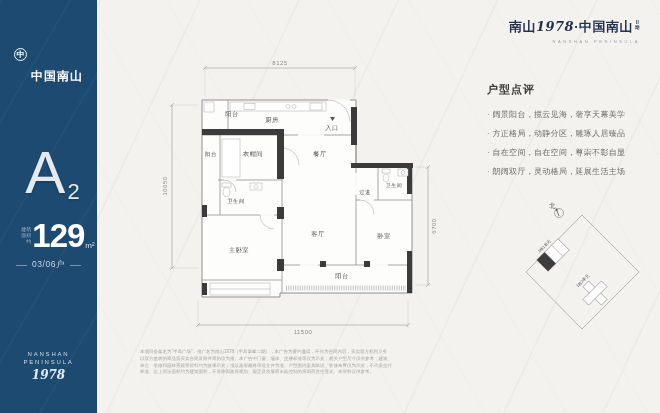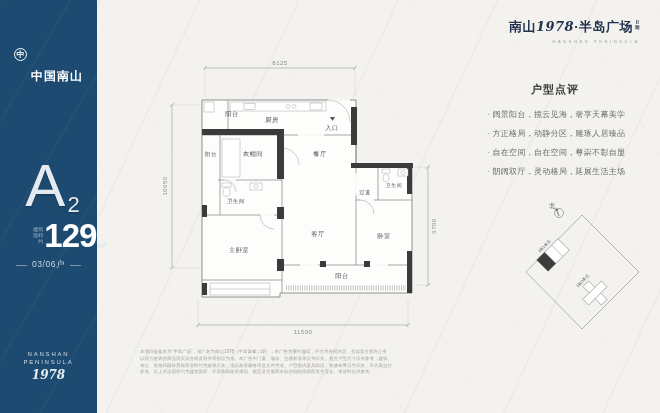--- a/index.html
+++ b/index.html
@@ -17,42 +17,42 @@
   .sidebar{
     position:absolute; left:0; top:0; width:97px; height:413px;
     background:
       repeating-linear-gradient(120deg, rgba(255,255,255,.03) 0 2px, transparent 2px 60px),
       #1c4a70;
     color:#fff;
   }
   .logo-row{ position:absolute; top:24px; left:0; width:97px; display:flex; align-items:center; justify-content:center; gap:4px; }
   .logo-circle{ width:13px; height:13px; border:1.2px solid #fff; border-radius:50%; font-size:8px; line-height:11px; text-align:center; color:#fff; font-weight:bold; }
   .logo-text{ font-size:12px; font-weight:bold; letter-spacing:1px;margin-top:44px; }
-  .unit-block{ position:absolute; top:156px; left:0; width:105px; text-align:center; color:#e4eaef; text-shadow:0 1px 2px rgba(0,0,0,.25); }
+  .unit-block{ position:absolute; top:143px; left:0; width:105px; text-align:center; color:#e4eaef; text-shadow:0 1px 2px rgba(0,0,0,.25); }
   .unit-letter{ font-size:60px; font-weight:300; line-height:60px; letter-spacing:1px; }
   .unit-number{ font-size:22px; font-weight:400; vertical-align:-6px; margin-left:1px; }
-  .area-row{ position:absolute; top:221px; left:16px; width:105px; display:flex; align-items:flex-end; justify-content:center; color:#fff; }
+  .area-row{ position:absolute; top:221px; left:4px; width:105px; display:flex; align-items:flex-end; justify-content:center; color:#fff; }
   .area-prefix{ width:13px; font-size:5px; line-height:6px; color:#a9bac9; margin-bottom:7px; margin-right:1px; text-align:right; }
   .area-num{ font-size:33px; font-weight:bold; line-height:30px; letter-spacing:-1px; }
   .area-unit{ font-size:8px; color:#d7e0e8; margin-bottom:1px; margin-left:1px; }
   .household-row{ position:absolute; top:259px; left:0; width:97px; display:flex; align-items:center; justify-content:center; gap:5px; color:#c9d6e0; font-size:8.5px; letter-spacing:.5px; }
   .dash{ display:block; width:11px; height:1px; background:#7c95aa; }
   .brand-en{ position:absolute; top:350px; left:0; width:97px; text-align:center; font-size:6px; letter-spacing:1.8px; color:#cfdae3; line-height:8px; }
   .brand-year{ position:absolute; top:368px; left:0; width:97px; text-align:center; font-family:"DejaVu Serif", serif; font-style:italic; font-weight:bold; font-size:12px; color:#e6ecf1; }
 
   
   .header{ position:absolute; top:18px; right:20px; text-align:right; color:#22324e; }
   .header .title{ font-size:13px; font-weight:bold; letter-spacing:.5px; white-space:nowrap; }
   .header .title .yr{ font-family:"DejaVu Serif", serif; font-style:italic; }
   .header .phase{ display:inline-block; vertical-align:2px; margin-left:2px; font-size:4.5px; line-height:5px; font-weight:bold; text-align:center; }
   .header .subtitle{ margin-top:3px; font-size:4px; letter-spacing:2.6px; color:#9aa3ad; }
 
   
   .review{ position:absolute; left:487px; top:82px; width:160px; }
-  .review .rtitle{ font-size:11px; font-weight:bold; color:#3a3a3a; letter-spacing:1px; margin-bottom:8px;margin-left:44px; }
+  .review .rtitle{ font-size:11px; font-weight:bold; color:#3a3a3a; letter-spacing:1px; margin-bottom:8px; }
   .review .item{ font-size:8px; color:#6b6b6b; line-height:19px; letter-spacing:.3px; white-space:nowrap; }
   .review .item::before{ content:"· "; color:#8a8a8a; }
 
   
   .plan-wrap{ position:absolute; left:160px; top:55px; width:300px; height:290px; }
   svg text{ font-family:"Liberation Sans", sans-serif; }
   .site-wrap{ position:absolute; left:505px; top:193px; width:150px; height:148px; }
 
   
   .disclaimer{ position:absolute; left:140px; top:349px; width:268px; }
@@ -83,21 +83,21 @@
     </div>
     <div class="brand-en">
       <div>NANSHAN</div>
       <div>PENINSULA</div>
     </div>
     <div class="brand-year">1978</div>
   </aside>
 
   <div class="header">
     <div class="title">
-      <span>南山</span><span class="yr">1978</span><span>·半岛广场</span><span class="phase"><span>II</span><br><span>期</span></span>
+      <span>南山</span><span class="yr">1978</span><span>·中国南山</span><span class="phase"><span>II</span><br><span>期</span></span>
     </div>
     <div class="subtitle">NANSHAN PENINSULA</div>
   </div>
 
   <div class="review">
     <div class="rtitle">户型点评</div>
     <div class="item">阔景阳台，揽云见海，奢享天幕美学</div>
     <div class="item">方正格局，动静分区，雕琢人居臻品</div>
     <div class="item">自在空间，自在空间，尊崇不彰自显</div>
     <div class="item">朗阔双厅，灵动格局，延展生活主场</div>

